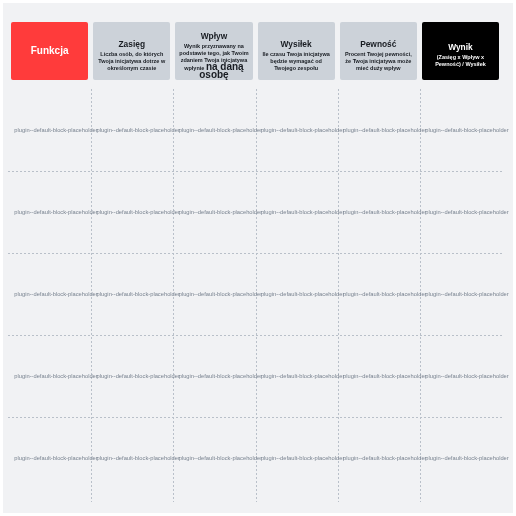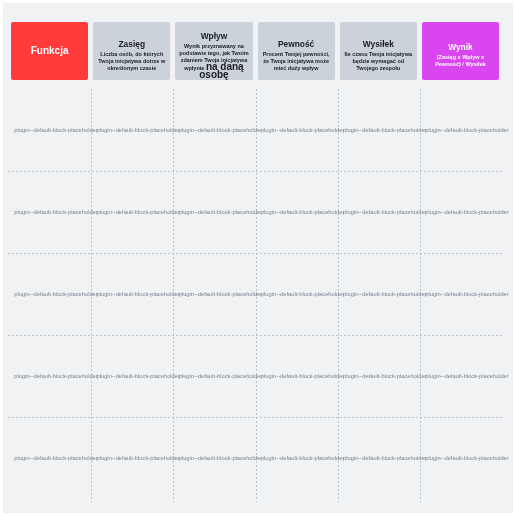--- a/index.html
+++ b/index.html
@@ -9,21 +9,21 @@
   .board{position:absolute;left:3px;top:3px;width:510px;height:510px;
          background:#f1f2f4;overflow:hidden;}
 
   
   .headers{position:absolute;left:8px;top:19px;width:488.1px;height:58.3px;
            display:flex;gap:4.98px;}
   .hcard{flex:1 1 0;min-width:0;border-radius:2px;background:#ccd2d9;
          display:flex;flex-direction:column;align-items:center;
          padding-top:8px;box-sizing:border-box;justify-content:center;}
   .hcard.accent-red{background:#ff3b3b;justify-content:center;padding-top:0;}
-  .hcard.accent-blue{background:#d946ef;}
+  .hcard.accent-blue{background:#000000;}
   .htitle{will-change:opacity;font-size:8.4px;font-weight:bold;color:#181c22;
           line-height:10.5px;white-space:nowrap;}
   .hdesc{will-change:opacity;font-size:5.5px;font-weight:bold;color:#181c22;
          line-height:6.9px;text-align:center;padding:0 2px;margin-top:2px;}
   .hdesc .emph{font-size:10px;}
   .hcard.accent-red .htitle{color:#ffffff;font-size:10px;}
   .hcard.accent-blue .htitle,.hcard.accent-blue .hdesc{color:#ffffff;}
 
   
   .vline{position:absolute;top:86px;width:1px;height:413px;
@@ -52,27 +52,27 @@
       <div class="htitle">Zasięg</div>
       <div class="hdesc">Liczba osób, do których Twoja inicjatywa dotrze w określonym czasie</div>
     </div>
 
     <div class="hcard">
       <div class="htitle">Wpływ</div>
       <div class="hdesc"><span>Wynik przyznawany na podstawie tego, jak Twoim zdaniem Twoja inicjatywa wpłynie </span><span class="emph">na daną osobę</span></div>
     </div>
 
     <div class="hcard">
-      <div class="htitle">Pewność</div>
-      <div class="hdesc">Procent Twojej pewności, że Twoja inicjatywa może mieć duży wpływ</div>
+      <div class="htitle">Wysiłek</div>
+      <div class="hdesc">Ile czasu Twoja inicjatywa będzie wymagać od Twojego zespołu</div>
     </div>
 
     <div class="hcard">
-      <div class="htitle">Wysiłek</div>
-      <div class="hdesc">Ile czasu Twoja inicjatywa będzie wymagać od Twojego zespołu</div>
+      <div class="htitle">Pewność</div>
+      <div class="hdesc">Procent Twojej pewności, że Twoja inicjatywa może mieć duży wpływ</div>
     </div>
 
     <div class="hcard accent-blue">
       <div class="htitle">Wynik</div>
       <div class="hdesc">(Zasięg x Wpływ x Pewność) / Wysiłek</div>
     </div>
 
   </div>
 
   <div id="grid-lines">

